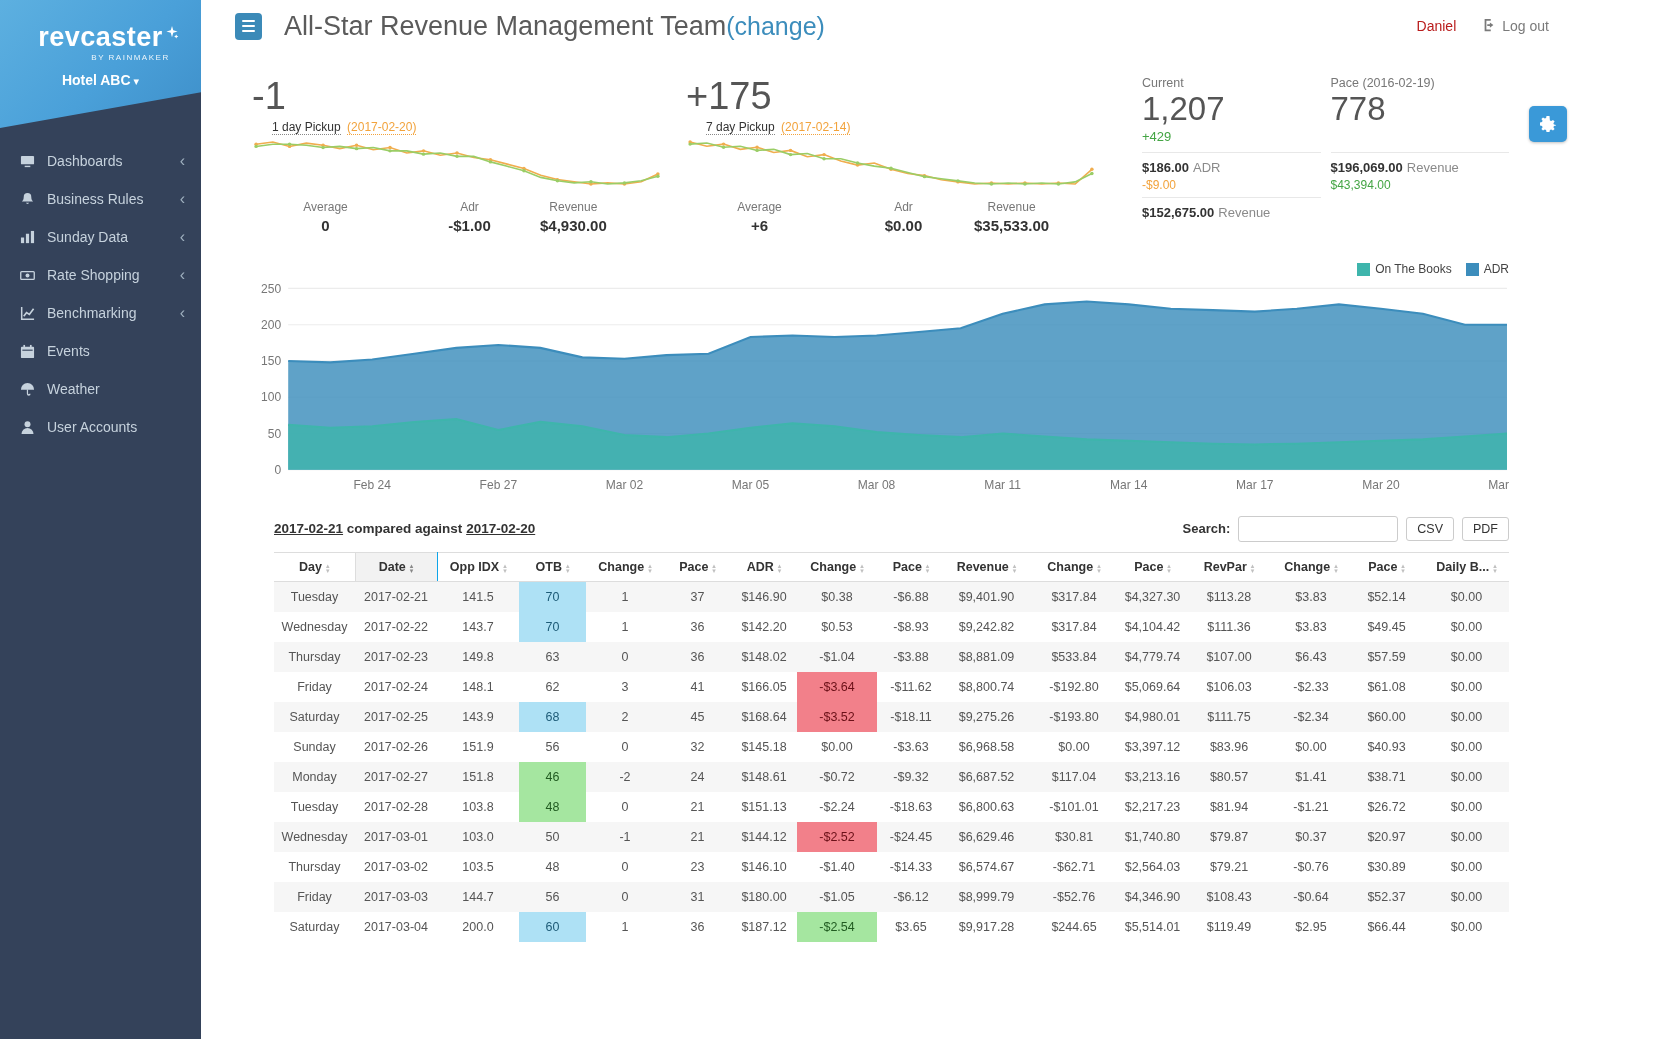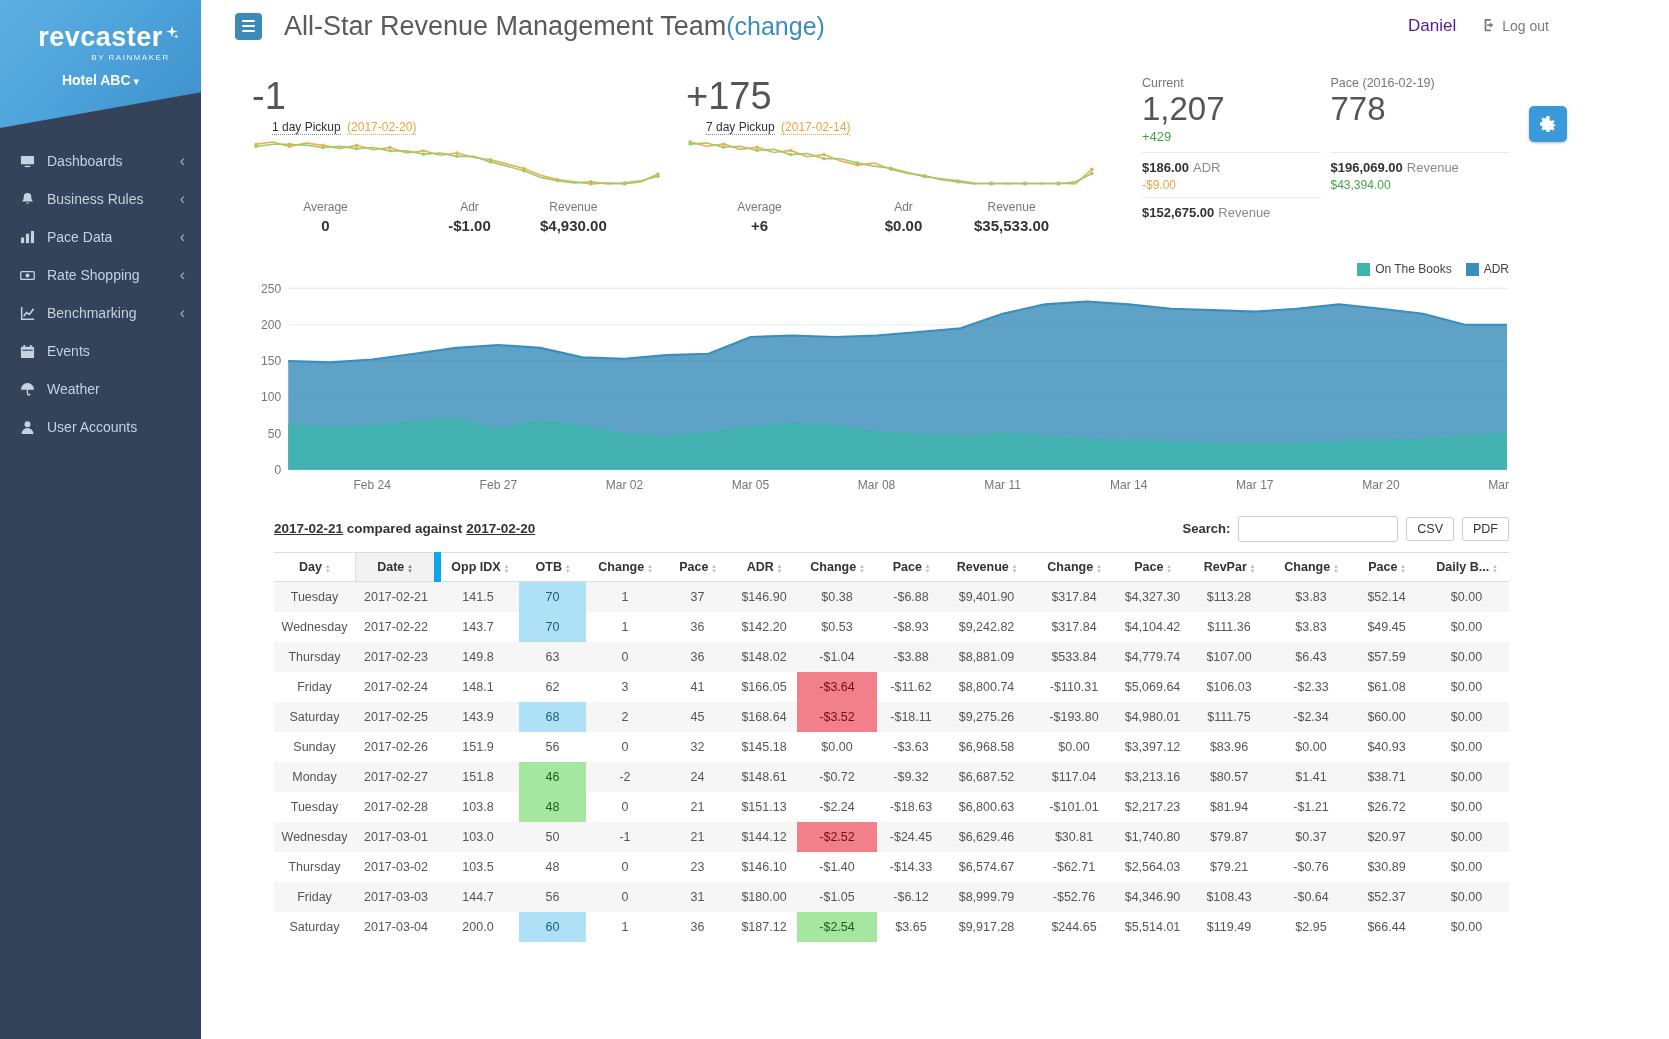--- a/index.html
+++ b/index.html
@@ -30,21 +30,21 @@
 
   
   .main { flex:1; display:flex; flex-direction:column; background:#fff; }
   .topbar { height:52px; display:flex; align-items:center; padding-left:34px; position:relative; background:#fff; }
   .hamburger { width:27px; height:27px; background:#3b8ab8; border:none; border-radius:4px; cursor:pointer;
                display:flex; flex-direction:column; justify-content:center; align-items:center; gap:3px; }
   .hamburger span { display:block; width:13px; height:2px; background:#fff; border-radius:1px; }
   .page-title { font-size:27px; font-weight:400; color:#5b5b5b; margin-left:22px; }
   .change-link { color:var(--accent,#3c8dbc); text-decoration:none; font-size:25px; cursor:pointer; }
   .topbar-right { position:absolute; right:124px; top:0; height:52px; display:flex; align-items:center; gap:26px; }
-  .user-link { color:#4c1d95; font-size:17px; text-decoration:none; cursor:pointer; }
+  .user-link { color:#b91c1c; font-size:14px; text-decoration:none; cursor:pointer; }
   .logout-link { color:#7a7a7a; font-size:14px; text-decoration:none; cursor:pointer; display:flex; align-items:center; gap:6px; }
   .logout-link svg { width:14px; height:14px; fill:#7a7a7a; }
 
   .content { padding:14px 164px 0 51px; }
 
   
   .stats-row { display:flex; gap:24px; margin-top:10px; }
   .pickup-block { width:410px; }
   .pickup-big { font-size:38px; font-weight:300; color:#555; line-height:1.1; }
   .pickup-label-line { font-size:12px; margin-top:2px; }
@@ -82,21 +82,21 @@
   .compare-line { font-size:13.5px; font-weight:bold; color:#333; }
   .compare-date { text-decoration:underline; cursor:pointer; }
   .toolbar-right { position:absolute; right:0; display:flex; align-items:center; gap:8px; }
   .search-label { font-size:13px; color:#333; font-weight:bold; }
   .search-input { width:160px; height:26px; border:1px solid #ccc; border-radius:3px; padding:0 6px; font-size:13px; font-family:inherit; }
   .export-btn { font-size:12.5px; padding:4px 10px; background:#fff; border:1px solid #ccc; border-radius:3px; color:#333; cursor:pointer; }
 
   table.data { border-collapse:collapse; table-layout:fixed; width:1235px; font-size:12.5px; color:#555; }
   table.data th { font-weight:bold; color:#333; padding:7px 3px; border-top:1px solid #ddd; border-bottom:1px solid #ddd;
                   text-align:center; white-space:nowrap; overflow:hidden; cursor:pointer; }
-  table.data th.sorted { background:#f2f2f2; border-left:1px solid #ddd; border-right:7px solid #0ea5e9; }
+  table.data th.sorted { background:#f2f2f2; border-left:1px solid #ddd; border-right:1px solid #0ea5e9; }
   .sort-icon { display:inline-flex; flex-direction:column; font-size:7px; line-height:5px; color:#c0c0c0; margin-left:4px; vertical-align:middle; }
   th.sorted .sort-icon { color:#888; }
   table.data td { padding:8px 3px; text-align:center; white-space:nowrap; overflow:hidden; }
   table.data tbody tr:nth-child(odd) { background:#f6f6f6; }
   td.hl-blue  { background:var(--hl-blue,#aee1f5); color:#1d5b77; }
   td.hl-green { background:var(--hl-green,#a5e6a0); color:#215c21; }
   td.hl-red   { background:var(--hl-red,#f2808a); color:#6b1018; }
 
   
   .settings-tab { position:fixed; top:106px; right:102px; width:38px; height:36px; background:#3a99d8; border:none;
@@ -150,21 +150,21 @@
           <span class="nav-chevron">‹</span>
         </div>
         <div class="nav-item">
           <span class="nav-icon">
             <svg viewBox="0 0 16 16">
               <rect x="1" y="8" width="3.4" height="6"></rect>
               <rect x="6.3" y="4" width="3.4" height="10"></rect>
               <rect x="11.6" y="1" width="3.4" height="13"></rect>
             </svg>
           </span>
-          <span class="nav-label">Pace Data</span>
+          <span class="nav-label">Sunday Data</span>
           <span class="nav-chevron">‹</span>
         </div>
         <div class="nav-item">
           <span class="nav-icon">
             <svg viewBox="0 0 16 16">
               <rect x="0.8" y="3.8" width="14.4" height="8.4" rx="1" fill="none" stroke="currentColor" stroke-width="1.4"></rect>
               <circle cx="8" cy="8" r="2.1"></circle>
             </svg>
           </span>
           <span class="nav-label">Rate Shopping</span>
@@ -570,21 +570,21 @@
                 <td>Friday</td>
                 <td>2017-02-24</td>
                 <td>148.1</td>
                 <td>62</td>
                 <td>3</td>
                 <td>41</td>
                 <td>$166.05</td>
                 <td class="hl-red">-$3.64</td>
                 <td>-$11.62</td>
                 <td>$8,800.74</td>
-                <td>-$110.31</td>
+                <td>-$192.80</td>
                 <td>$5,069.64</td>
                 <td>$106.03</td>
                 <td>-$2.33</td>
                 <td>$61.08</td>
                 <td>$0.00</td>
               </tr>
               <tr>
                 <td>Saturday</td>
                 <td>2017-02-25</td>
                 <td>143.9</td>

